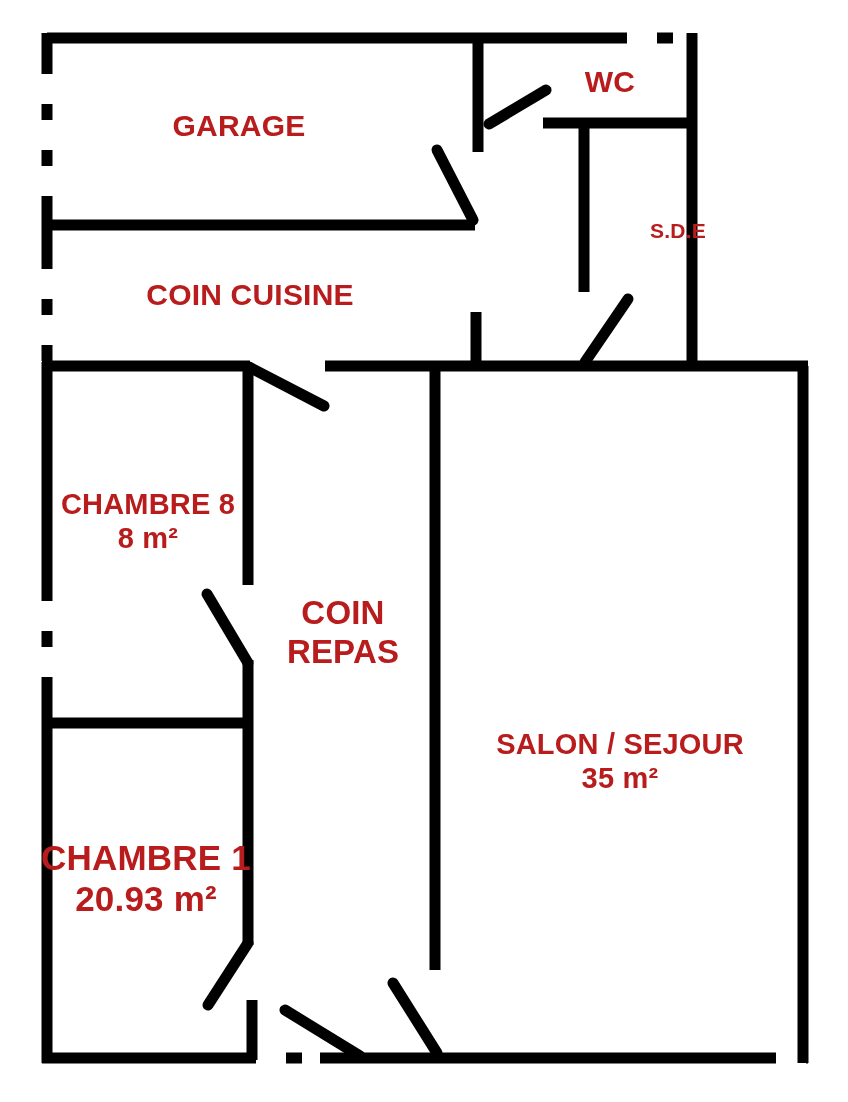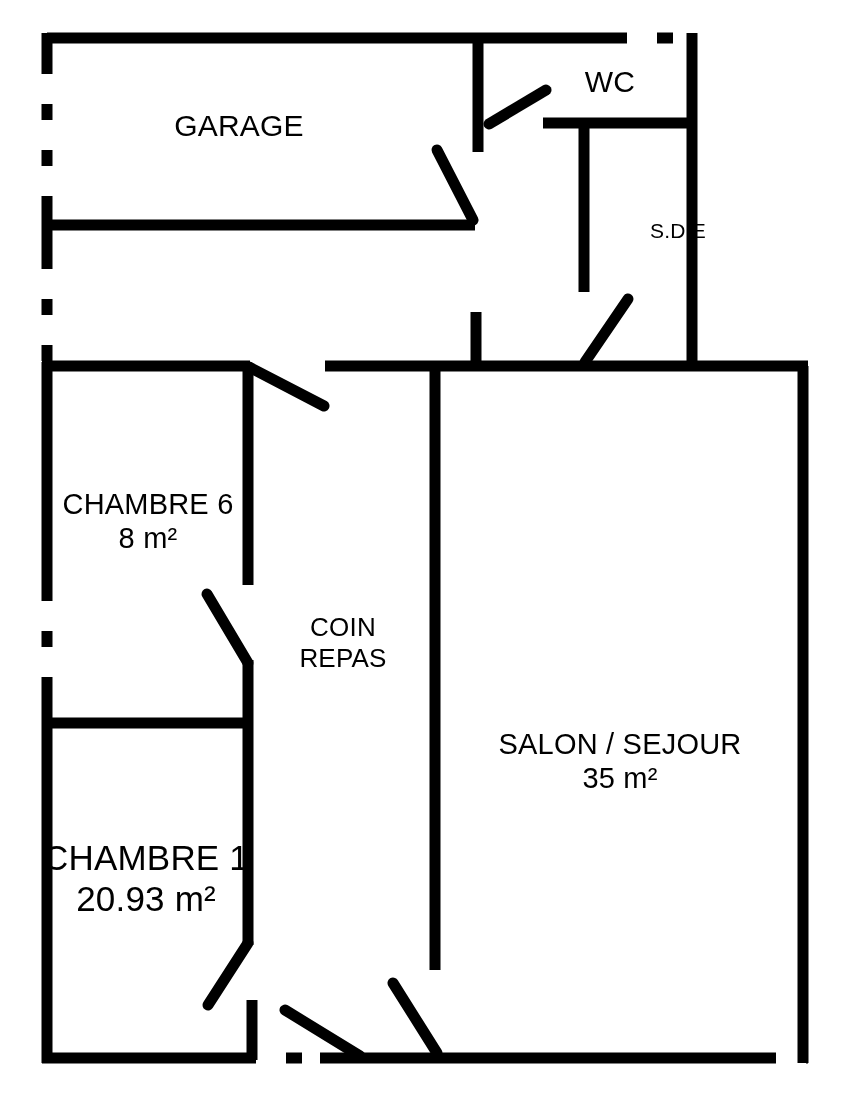--- a/index.html
+++ b/index.html
@@ -43,39 +43,39 @@
   }
   .door-swing {
     stroke: #000000;
     stroke-width: 11;
     stroke-linecap: round;
     fill: none;
   }
   .room-label {
     position: absolute;
     text-align: center;
-    color: #000000;
-    font-weight: normal;
+    color: #b91c1c;
+    font-weight: bold;
     font-family: "Liberation Sans", sans-serif;
     line-height: 1.18;
     white-space: nowrap;
     letter-spacing: 0.2px;
   }
   .room-label .rl-name {
     display: block;
   }
   .room-label .rl-area {
     display: block;
   }
   .lbl-garage   { left: 104px; top: 108px;  width: 270px; font-size: 30px; }
   .lbl-wc       { left: 520px; top: 64px;   width: 180px; font-size: 30px; }
   .lbl-sde      { left: 572px; top: 219px;  width: 212px; font-size: 21px; }
   .lbl-cuisine  { left: 100px; top: 277px;  width: 300px; font-size: 30px; }
   .lbl-ch2      { left: 16px;  top: 487px;  width: 264px; font-size: 29px; }
-  .lbl-repas    { left: 248px; top: 612px;  width: 190px; font-size: 26px; }
+  .lbl-repas    { left: 248px; top: 594px;  width: 190px; font-size: 33px; }
   .lbl-salon    { left: 452px; top: 727px;  width: 336px; font-size: 29px; }
   .lbl-ch1      { left: 12px;  top: 837px;  width: 268px; font-size: 35px; }
 </style>
 </head>
 <body>
 
 <div id="plan-wrap">
 
   <svg id="floorplan" viewBox="0 0 848 1102">
 
@@ -150,23 +150,26 @@
   </div>
 
   <div class="room-label lbl-wc">
     <span class="rl-name">WC</span>
   </div>
 
   <div class="room-label lbl-sde">
     <span class="rl-name">S.D.E</span>
   </div>
 
+  <div class="room-label lbl-cuisine">
+    <span class="rl-name">COIN CUISINE</span>
+  </div>
 
   <div class="room-label lbl-ch2">
-    <span class="rl-name">CHAMBRE 6</span>
+    <span class="rl-name">CHAMBRE 8</span>
     <span class="rl-area">8 m²</span>
   </div>
 
   <div class="room-label lbl-repas">
     <span class="rl-name">COIN</span>
     <span class="rl-area">REPAS</span>
   </div>
 
   <div class="room-label lbl-salon">
     <span class="rl-name">SALON / SEJOUR</span>

